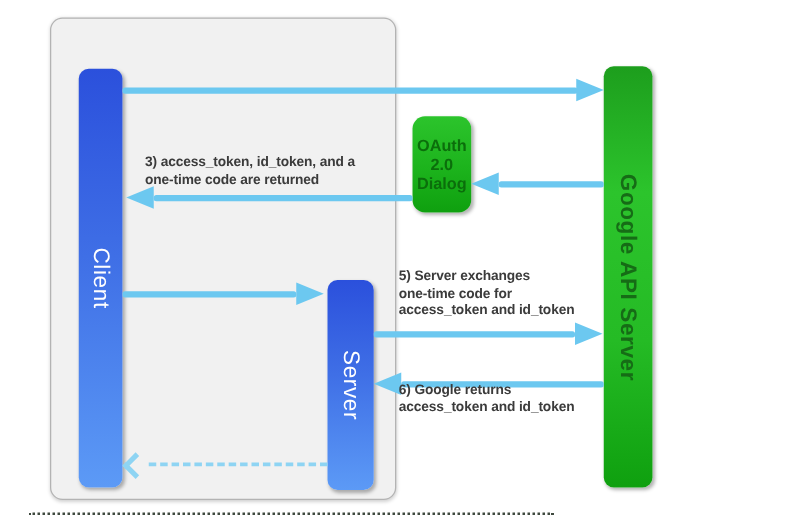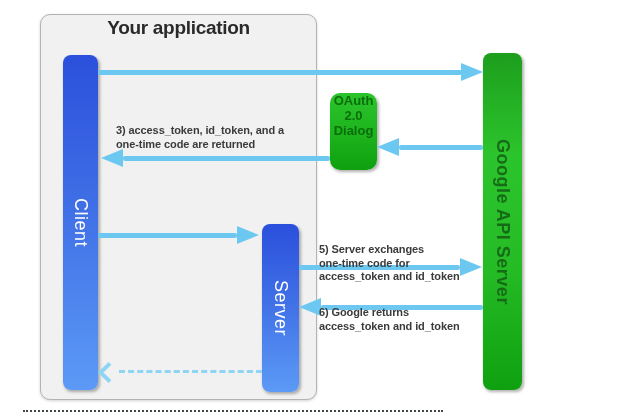--- a/index.html
+++ b/index.html
@@ -34,21 +34,21 @@
   .vlabel {
     writing-mode:vertical-rl; white-space:nowrap;
     font-size:18px; color:#ffffff; letter-spacing:0.5px;
   }
   .google-bar .vlabel { color:#166c16; font-weight:bold; font-size:18px; }
   
   .oauth-box {
     position:absolute; left:330px; top:93px; width:47px; height:77px;
     background:linear-gradient(180deg,#2cc42c 0%,#1cb31c 55%,#0fa00f 100%);
     border-radius:10px; box-shadow:1.5px 2px 3px rgba(0,0,0,0.3);
-    display:flex; align-items:flex-start; justify-content:center;
+    display:flex; align-items:center; justify-content:center;
   }
   .oauth-label {
     font-size:13px; font-weight:bold; color:#0b6e0b;
     text-align:center; line-height:15px; white-space:pre-line;
   }
   
   .aline { position:absolute; height:5px; background:#6cc8f0; border-radius:2px; }
   .head-right {
     position:absolute; width:0; height:0;
     border-top:9px solid transparent; border-bottom:9px solid transparent;
@@ -69,36 +69,35 @@
   }
   
   .step-label {
     position:absolute; font-size:11px; font-weight:bold; line-height:13.5px;
     color:#3b3b3b; white-space:pre-line; letter-spacing:-0.1px;
   }
   .lbl1 { left:116px; top:38px; }
   .lbl2 { left:384px; top:94px; }
   .lbl3 { left:116px; top:124px; }
   .lbl4 { left:112px; top:198px; }
-  .lbl5 { left:319px; top:215px;margin-top:28px; }
+  .lbl5 { left:319px; top:215px; }
   .lbl6 { left:319px; top:306px; }
   .lbl7 { left:111px; top:333px; }
   
   .divider {
     position:absolute; left:23px; top:410px; width:420px; height:0;
     border-top:2px dotted #3f493f;
   }
 </style>
 </head>
 <body>
 
 <div class="canvas">
 
   <div class="app-box"></div>
-  <div class="app-title">Your application</div>
 
   <div class="bar bar-blue client-bar">
     <span class="vlabel">Client</span>
   </div>
   <div class="bar bar-blue server-bar">
     <span class="vlabel">Server</span>
   </div>
   <div class="bar bar-green google-bar">
     <span class="vlabel">Google API Server</span>
   </div>

